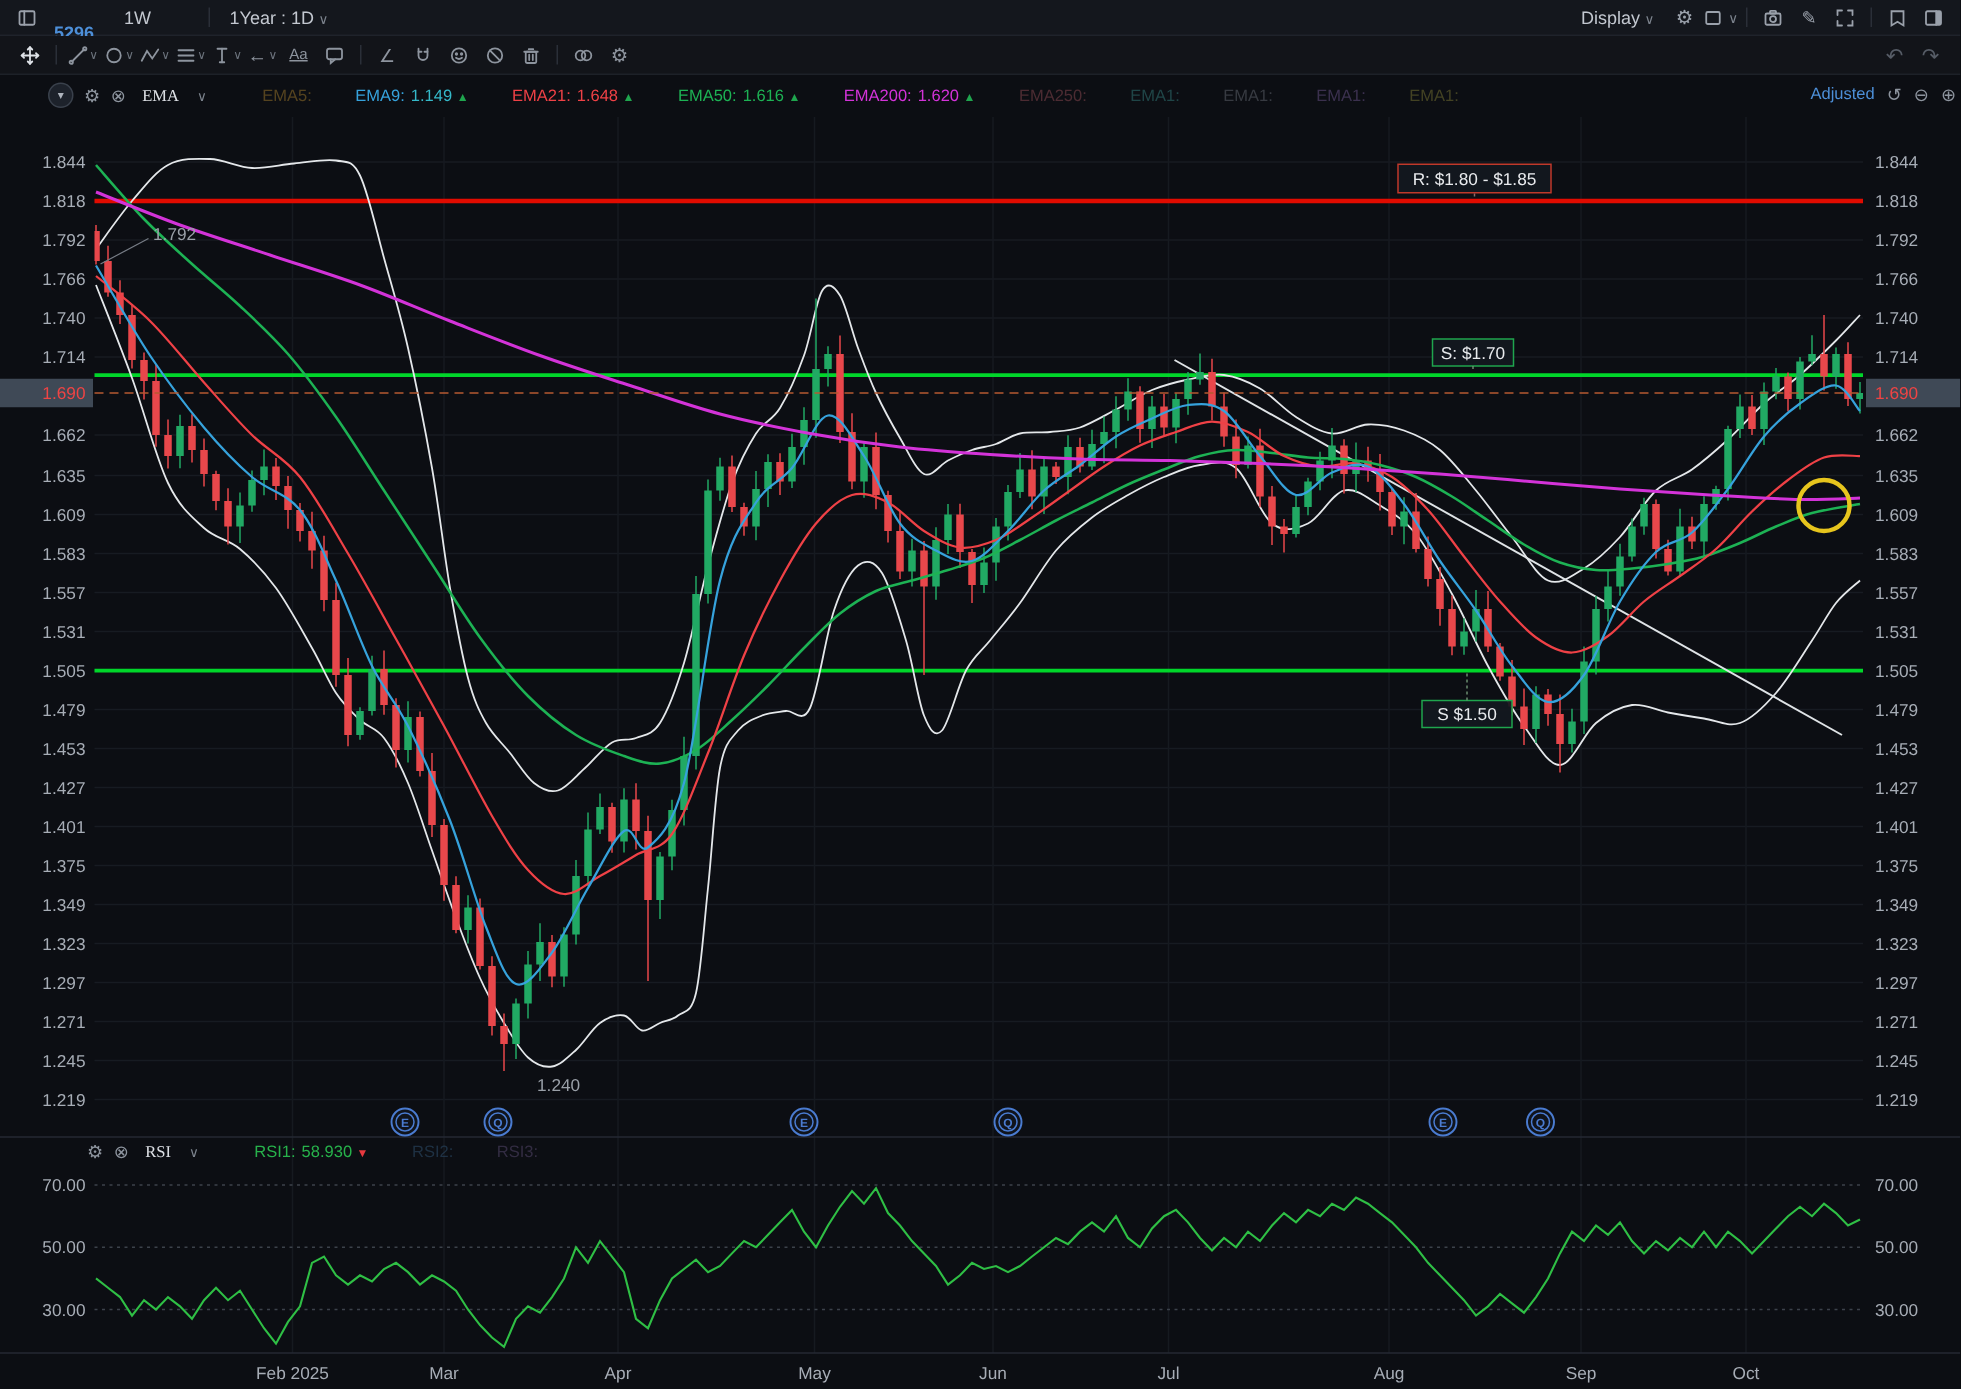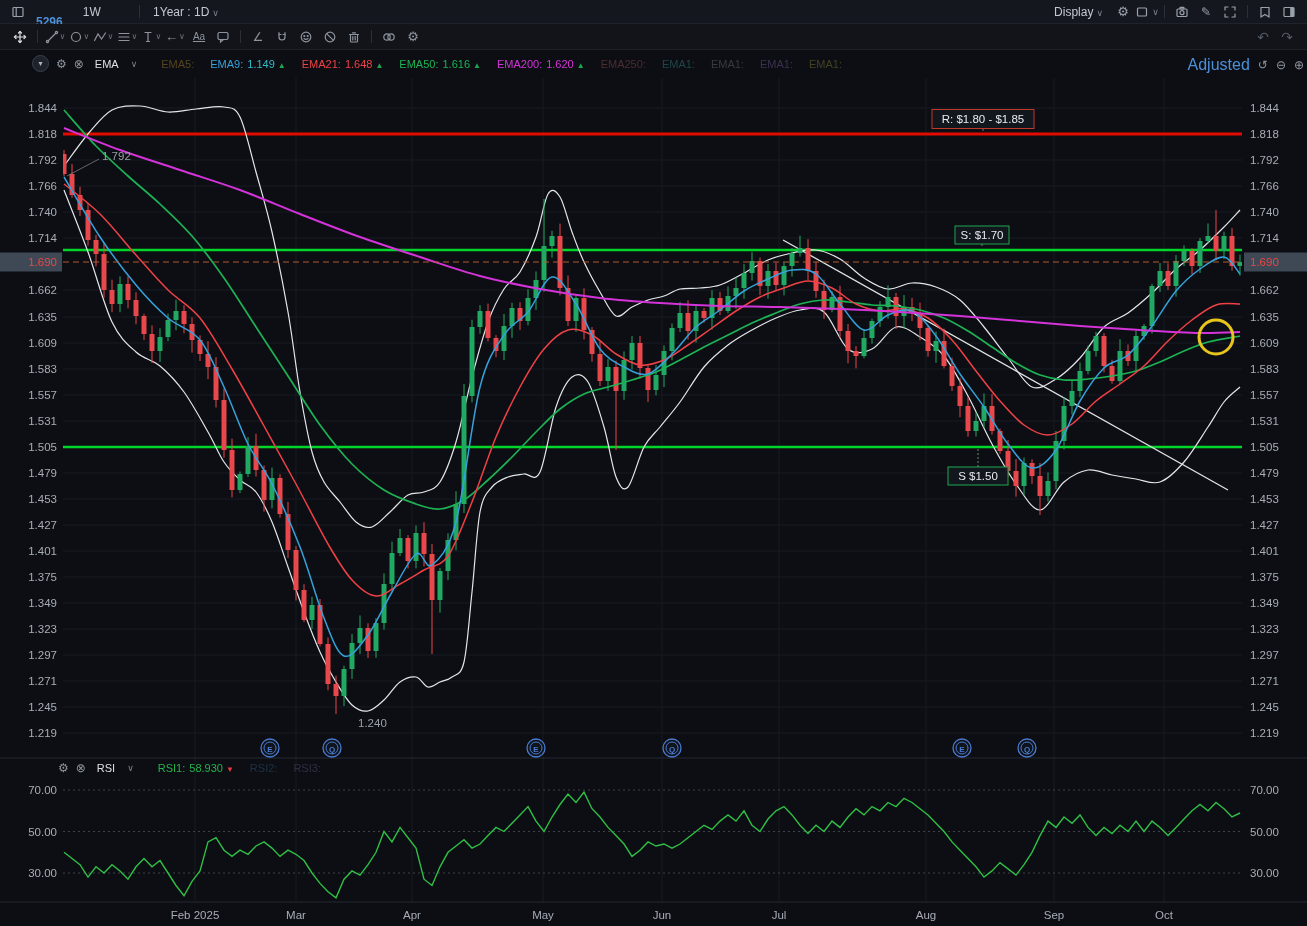--- a/index.html
+++ b/index.html
@@ -20,27 +20,27 @@
   .tool .tchev{font-size:8px;color:#6c737d;margin-left:1px;}
   .tool.bright{color:#dfe3e8;}
   .tb2 .hist{color:#565c66;font-size:14px;width:24px;text-align:center;cursor:pointer;}
   
   .chart-wrap{position:absolute;top:50px;left:0;width:1307px;height:876px;background:#0c0e13;}
   svg{font-family:"Liberation Sans",sans-serif;}
   .legend{position:absolute;display:flex;align-items:center;font-size:11px;gap:0;white-space:nowrap;}
   .leg-ctl{display:inline-flex;align-items:center;gap:7px;margin-right:8px;}
   .collapse-btn{width:15px;height:15px;border-radius:50%;background:#1d222b;border:1px solid #3a414c;color:#aeb4bd;font-size:8px;display:inline-flex;align-items:center;justify-content:center;cursor:pointer;}
   .leg-ico{color:#8d949e;font-size:12px;cursor:pointer;line-height:1;}
-  .ind-name{color:#dde0e5;margin:0 2px 0 4px;cursor:pointer;}
-  .leg-item{margin-left:16px;cursor:pointer;}
+  .ind-name{color:#dde0e5;margin:0 2px 0 4px;cursor:pointer;font-family:Liberation Serif, serif;}
+  .leg-item{margin-left:29px;cursor:pointer;}
   .leg-item .val{margin-left:4px;}
   .leg-item .arr{font-size:8px;margin-left:3px;}
   .dim{opacity:.58;}
   .adjusted{position:absolute;top:6px;right:3px;display:flex;align-items:center;gap:8px;}
-  .adjusted .adj{color:#4d8fd8;font-size:16px;cursor:pointer;}
+  .adjusted .adj{color:#4d8fd8;font-size:11px;cursor:pointer;}
   .adjusted .aico{color:#8d949e;font-size:12px;cursor:pointer;}
 </style>
 </head>
 <body>
 
 <div class="app">
 
   <div class="tb1">
     <span class="icon-btn" id="leftPanelIco">
         <svg width="14" height="14" viewBox="0 0 14 14" fill="none" stroke="currentColor" stroke-width="1.2" stroke-linecap="round">

